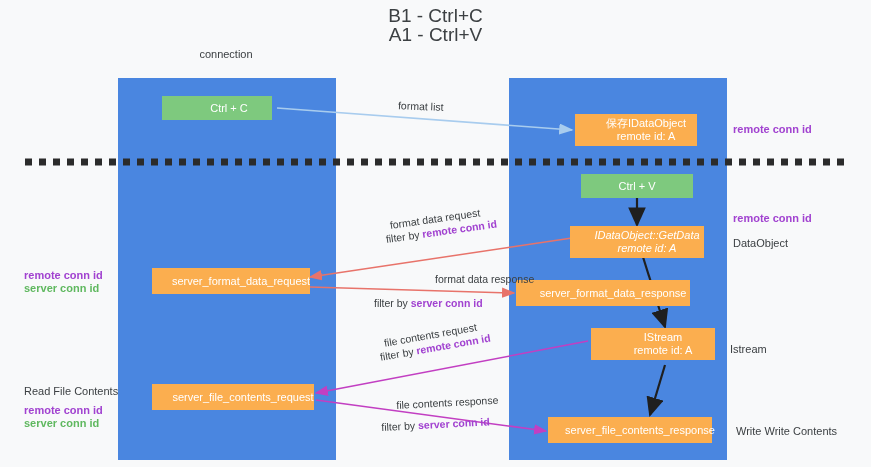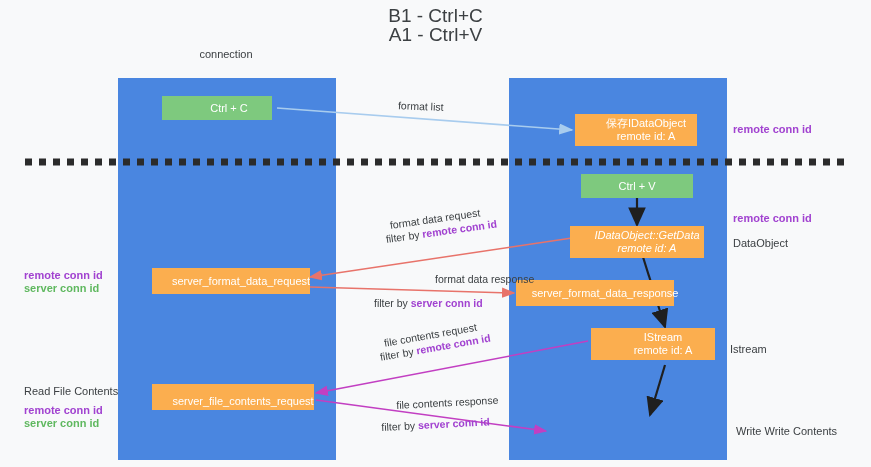--- a/index.html
+++ b/index.html
@@ -118,33 +118,36 @@
 
   <div class="box orange" style="left:570px;top:226px;width:134px;height:32px;flex-direction:column;font-style:italic;">
     <span>IDataObject::GetData</span>
     <span>remote id: A</span>
   </div>
 
   <div class="box orange" style="left:152px;top:268px;width:158px;height:26px;">
     <span>server_format_data_request</span>
   </div>
 
-  <div class="box orange" style="left:516px;top:280px;width:158px;height:26px;">
+  <div class="box orange" style="left:516px;top:280px;width:174px;height:26px;">
     <span>server_format_data_response</span>
   </div>
 
   <div class="box orange" style="left:591px;top:328px;width:124px;height:32px;flex-direction:column;">
     <span>IStream</span>
     <span>remote id: A</span>
   </div>
 
-  <div class="box orange" style="left:152px;top:384px;width:162px;height:26px;align-items:flex-end;">
+  <div class="box orange" style="left:152px;top:384px;width:162px;height:26px;">
     <span>server_file_contents_request</span>
   </div>
 
+  <div class="box orange" style="left:548px;top:417px;width:164px;height:26px;">
+    <span>server_file_contents_response</span>
+  </div>
 
   <div class="alabel" style="left:398px;top:100px;transform:rotate(2deg);">format list</div>
 
   <div class="alabel" style="left:389px;top:219px;transform:rotate(-8deg);transform-origin:left top;">format data request</div>
   <div class="alabel" style="left:385px;top:233px;transform:rotate(-8deg);transform-origin:left top;">
     <span>filter by </span><span class="purple">remote conn id</span>
   </div>
 
   <div class="alabel" style="left:389px;top:273px;margin-left:46px;">format data response</div>
   <div class="alabel" style="left:374px;top:297px;">

